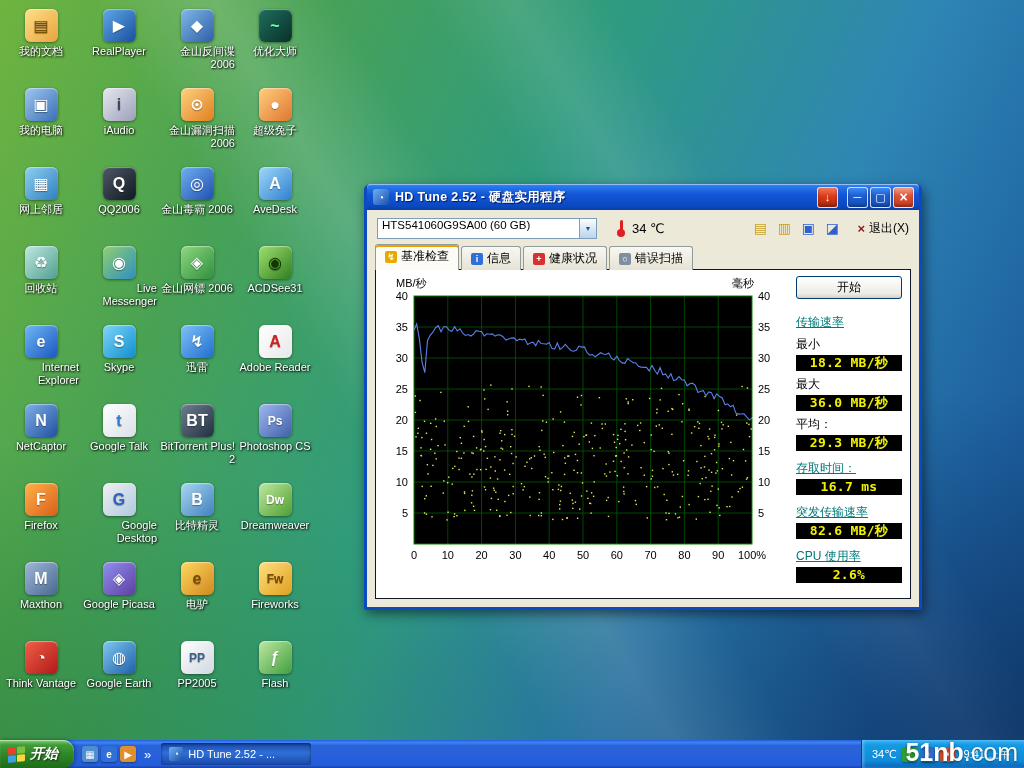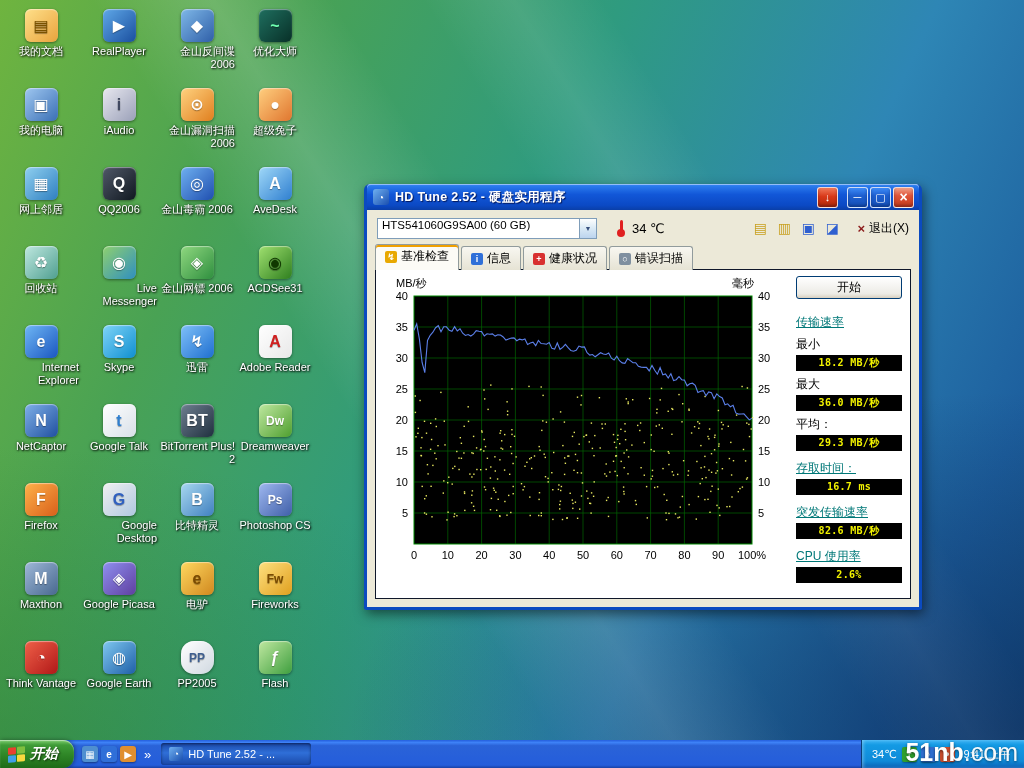--- a/index.html
+++ b/index.html
@@ -61,21 +61,21 @@
   .tab.active{background:#fcfbf6;padding-bottom:5px;box-shadow:inset 0 2px 0 #f0a000}
   .tab-ic{width:12px;height:12px;border-radius:2px;margin-right:4px;color:#fff;font-size:9px;font-weight:bold;
     display:inline-flex;align-items:center;justify-content:center;flex:none}
   .content{flex:1;margin:0 8px 8px;border:1px solid #0f172a;background:#fff;position:relative;z-index:1}
   .chart{position:absolute;left:2px;top:4px;width:410px;height:300px}
   .results{position:absolute;left:420px;top:4px;width:106px}
   .start-btn{width:100%;height:23px;margin:2px 0 6px;border:1px solid #003c74;border-radius:3px;font-size:12px;
     background:linear-gradient(#fff,#ecebe5 80%,#d8d0bf);font-family:inherit;cursor:default}
   .sec{color:#007878;text-decoration:underline;font-size:12px;margin:9px 0 1px;white-space:nowrap}
   .lab{font-size:12px;margin:5px 0 1px}
-  .val{background:#000;color:#f2f200;font-family:"DejaVu Sans Mono",monospace;font-weight:bold;font-size:10px;
+  .val{background:#000;color:#f2f200;font-family:"DejaVu Sans Mono",monospace;font-weight:bold;font-size:13px;
     height:16px;line-height:16px;text-align:center;margin-top:2px;letter-spacing:.3px;white-space:nowrap}
   
   .taskbar{position:absolute;left:0;right:0;bottom:0;height:28px;display:flex;align-items:stretch;z-index:50;
     background:linear-gradient(to bottom,#245edc 0%,#3e82f7 9%,#2a63d8 20%,#245ddb 90%,#1941a5 100%)}
   .start{display:flex;align-items:center;gap:5px;padding:0 16px 0 8px;border-radius:0 11px 11px 0;cursor:default;
     background:linear-gradient(180deg,#7ece6f 0%,#3f9c37 18%,#2e8526 55%,#1e6b18 100%);
     box-shadow:1px 0 4px rgba(0,0,0,.4), inset 0 1px 1px rgba(255,255,255,.5);
     color:#fff;font-weight:bold;font-style:italic;font-size:14px;text-shadow:1px 1px 2px rgba(0,0,0,.6)}
   .flag{width:17px;height:15px;display:grid;grid-template-columns:8px 8px;grid-template-rows:7px 7px;gap:1px;
     transform:skewY(-6deg)}
@@ -207,21 +207,21 @@
       </div>
       <div class="dicon">
         <div class="dicon-img" style="background: linear-gradient(135deg, rgb(168, 216, 240) 0%, rgb(64, 128, 192) 100%); color: rgb(255, 255, 255);">B</div>
         <div class="dicon-label">比特精灵</div>
       </div>
       <div class="dicon">
         <div class="dicon-img" style="background: linear-gradient(135deg, rgb(255, 216, 95) 0%, rgb(208, 136, 31) 100%); color: rgb(122, 74, 0);">e</div>
         <div class="dicon-label">电驴</div>
       </div>
       <div class="dicon">
-        <div class="dicon-img" style="background: linear-gradient(135deg, rgb(255, 255, 255) 0%, rgb(208, 216, 224) 100%); color: rgb(63, 95, 143); font-size: 12px; border-radius: 13px;">PP</div>
+        <div class="dicon-img" style="background: linear-gradient(135deg, rgb(255, 255, 255) 0%, rgb(208, 216, 224) 100%); color: rgb(63, 95, 143); font-size: 12px;">PP</div>
         <div class="dicon-label">PP2005</div>
       </div>
       <div class="dicon">
         <div class="dicon-img" style="background: linear-gradient(135deg, rgb(31, 111, 95) 0%, rgb(8, 48, 40) 100%); color: rgb(111, 255, 176);">~</div>
         <div class="dicon-label">优化大师</div>
       </div>
       <div class="dicon">
         <div class="dicon-img" style="background: linear-gradient(135deg, rgb(255, 207, 127) 0%, rgb(224, 118, 47) 100%); color: rgb(255, 255, 255);">●</div>
         <div class="dicon-label">超级兔子</div>
       </div>
@@ -231,26 +231,26 @@
       </div>
       <div class="dicon">
         <div class="dicon-img" style="background: linear-gradient(135deg, rgb(159, 224, 111) 0%, rgb(47, 127, 31) 100%); color: rgb(16, 56, 0);">◉</div>
         <div class="dicon-label">ACDSee31</div>
       </div>
       <div class="dicon">
         <div class="dicon-img" style="background: linear-gradient(135deg, rgb(255, 255, 255) 0%, rgb(232, 232, 232) 100%); color: rgb(208, 32, 32);">A</div>
         <div class="dicon-label">Adobe Reader</div>
       </div>
       <div class="dicon">
+        <div class="dicon-img" style="background: linear-gradient(135deg, rgb(159, 184, 240) 0%, rgb(63, 95, 168) 100%); color: rgb(255, 255, 255); font-size: 12px;">Ps</div>
+        <div class="dicon-label">Photoshop CS</div>
+      </div>
+      <div class="dicon">
         <div class="dicon-img" style="background: linear-gradient(135deg, rgb(191, 232, 160) 0%, rgb(79, 159, 47) 100%); color: rgb(255, 255, 255); font-size: 12px;">Dw</div>
         <div class="dicon-label">Dreamweaver</div>
-      </div>
-      <div class="dicon">
-        <div class="dicon-img" style="background: linear-gradient(135deg, rgb(159, 184, 240) 0%, rgb(63, 95, 168) 100%); color: rgb(255, 255, 255); font-size: 12px;">Ps</div>
-        <div class="dicon-label">Photoshop CS</div>
       </div>
       <div class="dicon">
         <div class="dicon-img" style="background: linear-gradient(135deg, rgb(255, 224, 127) 0%, rgb(224, 160, 31) 100%); color: rgb(122, 74, 0); font-size: 12px;">Fw</div>
         <div class="dicon-label">Fireworks</div>
       </div>
       <div class="dicon">
         <div class="dicon-img" style="background: linear-gradient(135deg, rgb(191, 232, 160) 0%, rgb(63, 159, 63) 100%); color: rgb(255, 255, 255);">ƒ</div>
         <div class="dicon-label">Flash</div>
       </div>
     </div>

